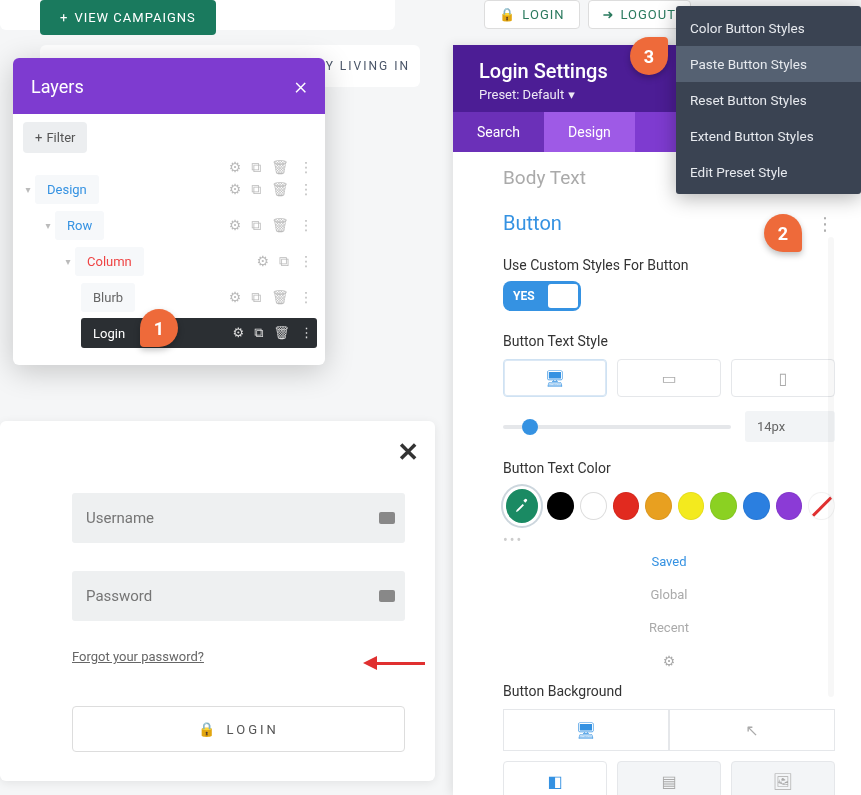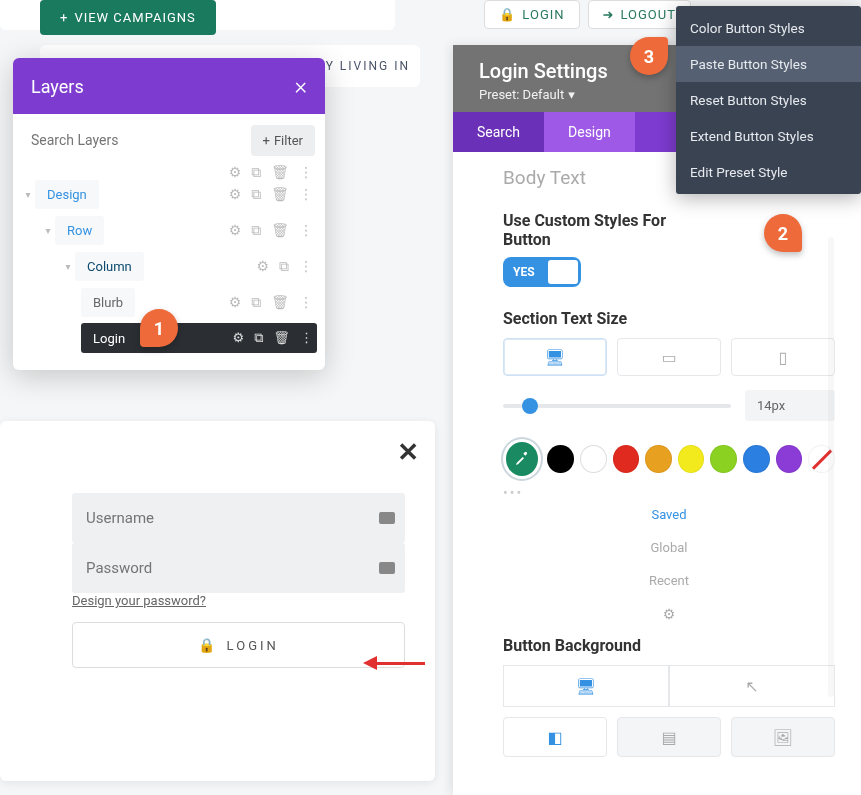--- a/index.html
+++ b/index.html
@@ -35,45 +35,45 @@
 
   
   .under-text { position:absolute; top:548px; left:0; color:#555; font-size:14px;}
 
   
   .mid-bar { position:absolute; top:45px; left:40px; width:380px; height:42px; background:#fff; border-radius:6px; display:flex; align-items:center; justify-content:flex-end; padding-right:10px; color:#4a5568; letter-spacing:2px; font-size:12px;}
 
   
   .login-card { position:absolute; top:421px; left:0; width:435px; height:360px; background:#fff; border-radius:6px; box-shadow:0 2px 10px rgba(0,0,0,0.08);}
   .login-close { position:absolute; top:16px; right:16px; font-size:26px; color:#333; cursor:pointer; font-weight:700;}
-  .login-body { padding: 72px 30px 0 72px; display:flex; flex-direction:column; gap:0;}
+  .login-body { padding: 72px 30px 0 72px; display:flex; flex-direction:column; gap:28px;}
   .login-input { background:#eef0f1; border:none; border-radius:3px; padding: 16px 14px; font-size:15px; color:#777; width:100%; position:relative;}
   .input-wrap { position:relative; }
   .input-icon { position:absolute; right:10px; top:50%; transform:translateY(-50%); width:16px; height:12px; background:#888; border-radius:2px;}
   .forgot { color:#666; font-size:13px; text-decoration:underline; }
   .login-btn { margin-top:14px; border:1px double #ddd; background:#fff; border-radius:4px; padding:14px; letter-spacing:3px; font-size:13px; color:#555; display:flex; align-items:center; justify-content:center; gap:8px; position:relative;}
   .login-btn .lock { font-size:14px; }
   .red-arrow { position:absolute; left:363px; top:656px; display:flex; align-items:center;}
   .red-arrow-line { width:48px; height:3px; background:#e03030;}
   .red-arrow-head { width:0; height:0; border-top:7px solid transparent; border-bottom:7px solid transparent; border-right:14px solid #e03030;}
 
   
   .settings-panel { position:absolute; top:45px; right:0; width:408px; height:750px; background:#fff; box-shadow:-2px 0 10px rgba(0,0,0,0.1);}
-  .settings-head { background:#737373; color:#fff; padding: 14px 26px 10px;}
+  .settings-head { background:#4c1d95; color:#fff; padding: 14px 26px 10px;}
   .settings-title { font-size:20px; font-weight:500; margin-bottom:4px;}
   .settings-preset { font-size:13px; opacity:0.9; display:flex; align-items:center; gap:4px;}
   .settings-tab { flex:0 0 auto; padding: 12px 24px; color:#fff; font-size:14px; cursor:pointer;}
   .settings-tab.content-tab { background:#6b30b8; }
   .settings-tab.design-tab { background:#9e5ae6; }
   .settings-tabs-bg { background:#7e3bd0; display:flex;}
   .settings-body { padding: 0 26px 20px; overflow:auto;margin-left:24px; }
   .body-text-label { color:#aaa; font-size:19px; padding:14px 0; }
   .section-title { color:#3592e2; font-size:20px; padding: 8px 0 14px; display:flex; justify-content:space-between; align-items:center;}
   .section-dots { color:#aaa; font-size:18px; letter-spacing:1px;}
-  .field-label { color:#333; font-size:16px; font-weight:700; margin: 8px 0;}
+  .field-label { color:#333; font-size:14px; font-weight:400; margin: 8px 0;}
   .yes-toggle { display:inline-flex; align-items:center; background:#3592e2; border-radius:8px; overflow:hidden; height:30px;}
   .yes-toggle .yes { color:#fff; font-size:12px; font-weight:700; padding: 0 10px;}
   .yes-toggle .knob { width:30px; height:24px; background:#fff; border-radius:3px; margin:3px;}
   .device-tabs { display:flex; gap:10px; margin:10px 0;}
   .device-tab { flex:1; border:1px solid #e5e7ea; border-radius:4px; height:38px; display:flex; align-items:center; justify-content:center; color:#aaa;}
   .device-tab.active { color:#3592e2; box-shadow:0 0 0 1px #dbe8f5 inset; border-color:#cfe2f3;}
   .slider-row { display:flex; align-items:center; gap:14px; margin: 14px 0 18px;}
   .slider { flex:1; height:4px; background:#e5e7ea; border-radius:2px; position:relative;}
   .slider .thumb { position:absolute; left:12%; top:50%; width:16px; height:16px; background:#3592e2; border-radius:50%; transform:translate(-50%,-50%);}
   .slider-val { background:#f2f4f6; padding:8px 12px; font-size:13px; color:#666; border-radius:3px; width:90px;}
@@ -134,21 +134,20 @@
     <span>LOGOUT</span>
   </div>
 </div>
 
 <div class="layers-panel">
   <div class="layers-header">
     <span>Layers</span>
     <span class="layers-close">×</span>
   </div>
   <div class="layers-search-row">
-    <input class="layers-search" placeholder="Search Layers" style="">
     <button class="layers-filter">
       <span>+</span>
       <span>Filter</span>
     </button>
   </div>
   <div class="layers-tree">
     <div class="tree-row" style="height:10px;">
       <div class="tree-actions" style="top:-2px;">
         <span>⚙</span>
         <span>⧉</span>
@@ -174,21 +173,21 @@
       <div class="tree-actions">
         <span>⚙</span>
         <span>⧉</span>
         <span>🗑</span>
         <span>⋮</span>
       </div>
     </div>
 
     <div class="tree-row inset2">
       <span class="tree-caret">▾</span>
-      <span class="tree-label-btn" style="color:#0c4a6e">Column</span>
+      <span class="tree-label-btn" style="color:#ef4444">Column</span>
       <div class="tree-actions">
         <span>⚙</span>
         <span>⧉</span>
         <span>⋮</span>
       </div>
     </div>
 
     <div class="tree-row inset3">
       <span class="tree-label-btn" style="color:#666">Blurb</span>
       <div class="tree-actions">
@@ -219,21 +218,21 @@
   <span class="login-close">✕</span>
   <div class="login-body">
     <div class="input-wrap">
       <input class="login-input" placeholder="Username" style="">
       <span class="input-icon"></span>
     </div>
     <div class="input-wrap">
       <input class="login-input" type="password" placeholder="Password" style="">
       <span class="input-icon"></span>
     </div>
-    <a href="#" class="forgot">Design your password?</a>
+    <a href="#" class="forgot">Forgot your password?</a>
     <button class="login-btn">
       <span class="lock">🔒</span>
       <span>LOGIN</span>
     </button>
   </div>
 </div>
 <div class="red-arrow">
   <div class="red-arrow-head"></div>
   <div class="red-arrow-line"></div>
 </div>
@@ -246,46 +245,51 @@
       <span>▾</span>
     </div>
   </div>
   <div class="settings-tabs-bg">
     <div class="settings-tab content-tab">Search</div>
     <div class="settings-tab design-tab">Design</div>
   </div>
   <div class="settings-body">
     <div class="body-text-label">Body Text</div>
 
+    <div class="section-title">
+      <span>Button</span>
+      <span class="section-dots">⋮</span>
+    </div>
 
     <div class="field-label" style="max-width:210px;">Use Custom Styles For Button</div>
     <div class="yes-toggle">
       <span class="yes">YES</span>
       <span class="knob"></span>
     </div>
 
-    <div class="field-label" style="margin-top:22px">Section Text Size</div>
+    <div class="field-label" style="margin-top:22px">Button Text Style</div>
     <div class="device-tabs">
       <div class="device-tab active">
           <span>🖥</span>
         </div>
       <div class="device-tab">
           <span>▭</span>
         </div>
       <div class="device-tab">
           <span>▯</span>
         </div>
     </div>
     <div class="slider-row">
       <div class="slider">
           <div class="thumb"></div>
         </div>
       <div class="slider-val">14px</div>
     </div>
 
+    <div class="field-label">Button Text Color</div>
     <div class="swatches">
       <div class="swatch active-sw" style="background:#1a8a63">
         <svg class="icon" viewBox="0 0 24 24">
             <path fill="#fff" d="M3 21l3-1 9-9-2-2-9 9-1 3zm14-14l2-2a2 2 0 00-3-3l-2 2 3 3z"></path>
           </svg>
       </div>
       <div class="swatch" style="background:#000000"></div>
       <div class="swatch" style="background:#ffffff;border:1px solid #ddd"></div>
       <div class="swatch" style="background:#e12a1f"></div>
       <div class="swatch" style="background:#e8a020"></div>

